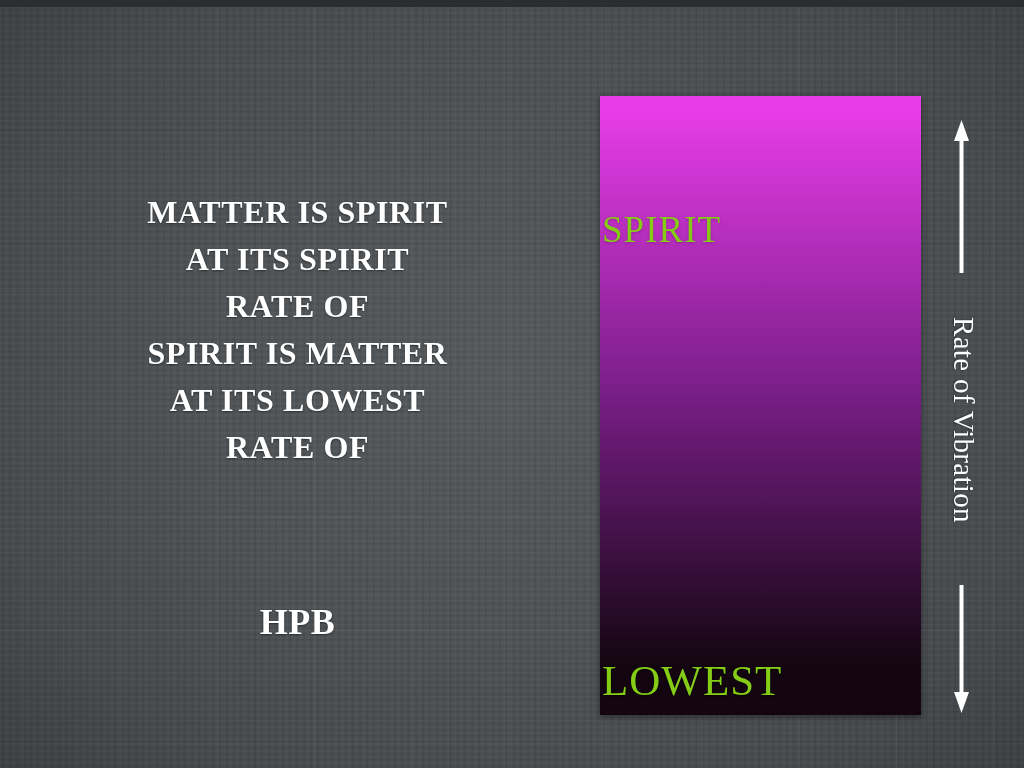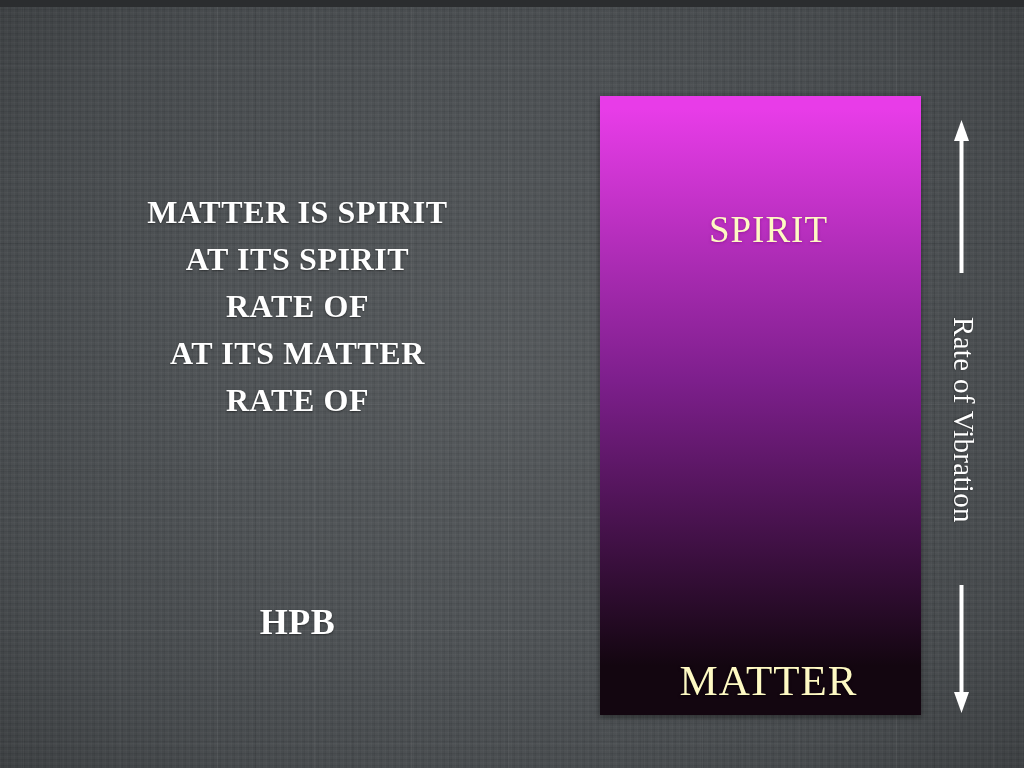--- a/index.html
+++ b/index.html
@@ -124,24 +124,23 @@
     width: 321px;
     height: 619px;
     box-shadow: 0 2px 6px rgba(0,0,0,0.45);
   }
   #spectrum-fill {
     position: absolute;
     inset: 0;
   }
   .spectrum-label {
     position: absolute;
-    left: 8px;
+    left: 2px;
     width: 100%;
-    text-align: center;
-    color: #fef9c3;
+    color: #84cc16;
     font-weight: normal;
     white-space: nowrap;
   }
   #label-spirit {
     top: 112px;
     font-size: 37px;
     letter-spacing: 1px;
     text-shadow: 0 1px 3px rgba(120,0,120,0.5);
   }
   #label-matter {
@@ -196,30 +195,31 @@
   <div class="tex tex-weave-v"></div>
   <div class="tex tex-weave-h"></div>
   <div class="tex tex-slub-a"></div>
   <div class="tex tex-slub-b"></div>
   <div class="tex tex-vignette"></div>
 
   <div id="quote-block">
     <div class="quote-line">MATTER IS SPIRIT</div>
     <div class="quote-line">AT ITS SPIRIT</div>
     <div class="quote-line">RATE OF</div>
-    <div class="quote-line">AT ITS MATTER</div>
+    <div class="quote-line">SPIRIT IS MATTER</div>
+    <div class="quote-line">AT ITS LOWEST</div>
     <div class="quote-line">RATE OF</div>
   </div>
 
   <div id="attribution">HPB</div>
 
   <div id="spectrum">
     <div id="spectrum-fill" style="background: linear-gradient(rgb(232, 60, 232) 0%, rgb(232, 60, 232) 2%, rgb(125, 31, 140) 46%, rgb(19, 6, 16) 92%, rgb(19, 6, 16) 100%);"></div>
     <div class="spectrum-label" id="label-spirit">SPIRIT</div>
-    <div class="spectrum-label" id="label-matter">MATTER</div>
+    <div class="spectrum-label" id="label-matter">LOWEST</div>
   </div>
 
   <div id="axis">
     <svg id="axis-arrow" viewBox="0 0 64 625" preserveAspectRatio="none">
 
       <polygon points="31.5,13 24,34 39,34" fill="#ffffff"></polygon>
 
       <rect x="29.5" y="32" width="4" height="134" fill="#ffffff"></rect>
 
       <rect x="29.5" y="478" width="4" height="110" fill="#ffffff"></rect>

